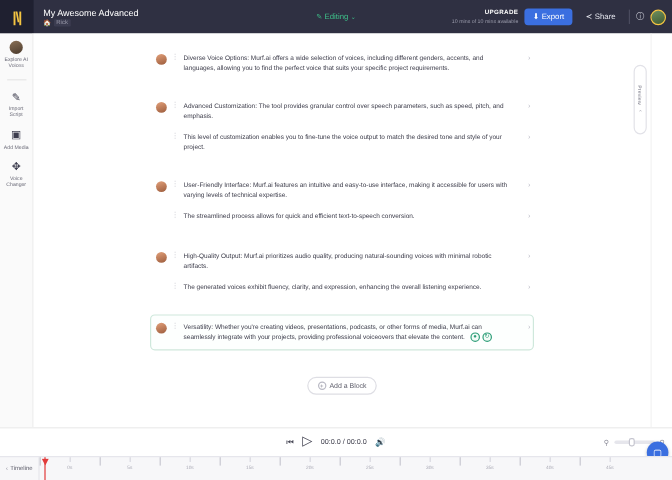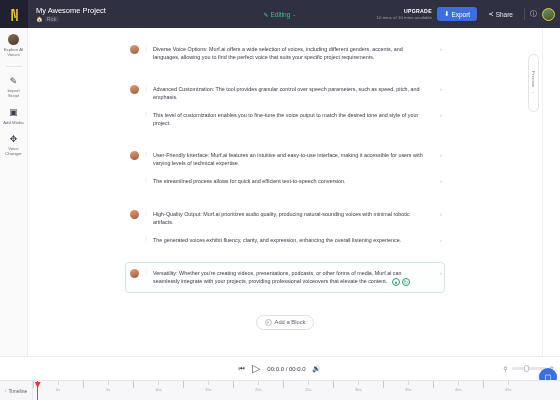--- a/index.html
+++ b/index.html
@@ -192,21 +192,21 @@
 </head>
 <body>
 
 <div class="app">
 
   <div class="header">
     <div class="logo-box">
       <span class="logo-mark">|\|</span>
     </div>
     <div class="title-wrap">
-      <div class="proj-title">My Awesome Project</div>
+      <div class="proj-title">My Awesome Advanced</div>
       <div class="crumb">
         <span class="crumb-ico">🏠</span>
         <span class="crumb-txt">Rick</span>
       </div>
     </div>
 
     <div class="editing-wrap">
       <span class="pencil">✎</span>
       <span class="editing-txt">Editing</span>
       <span class="caret">⌄</span>

